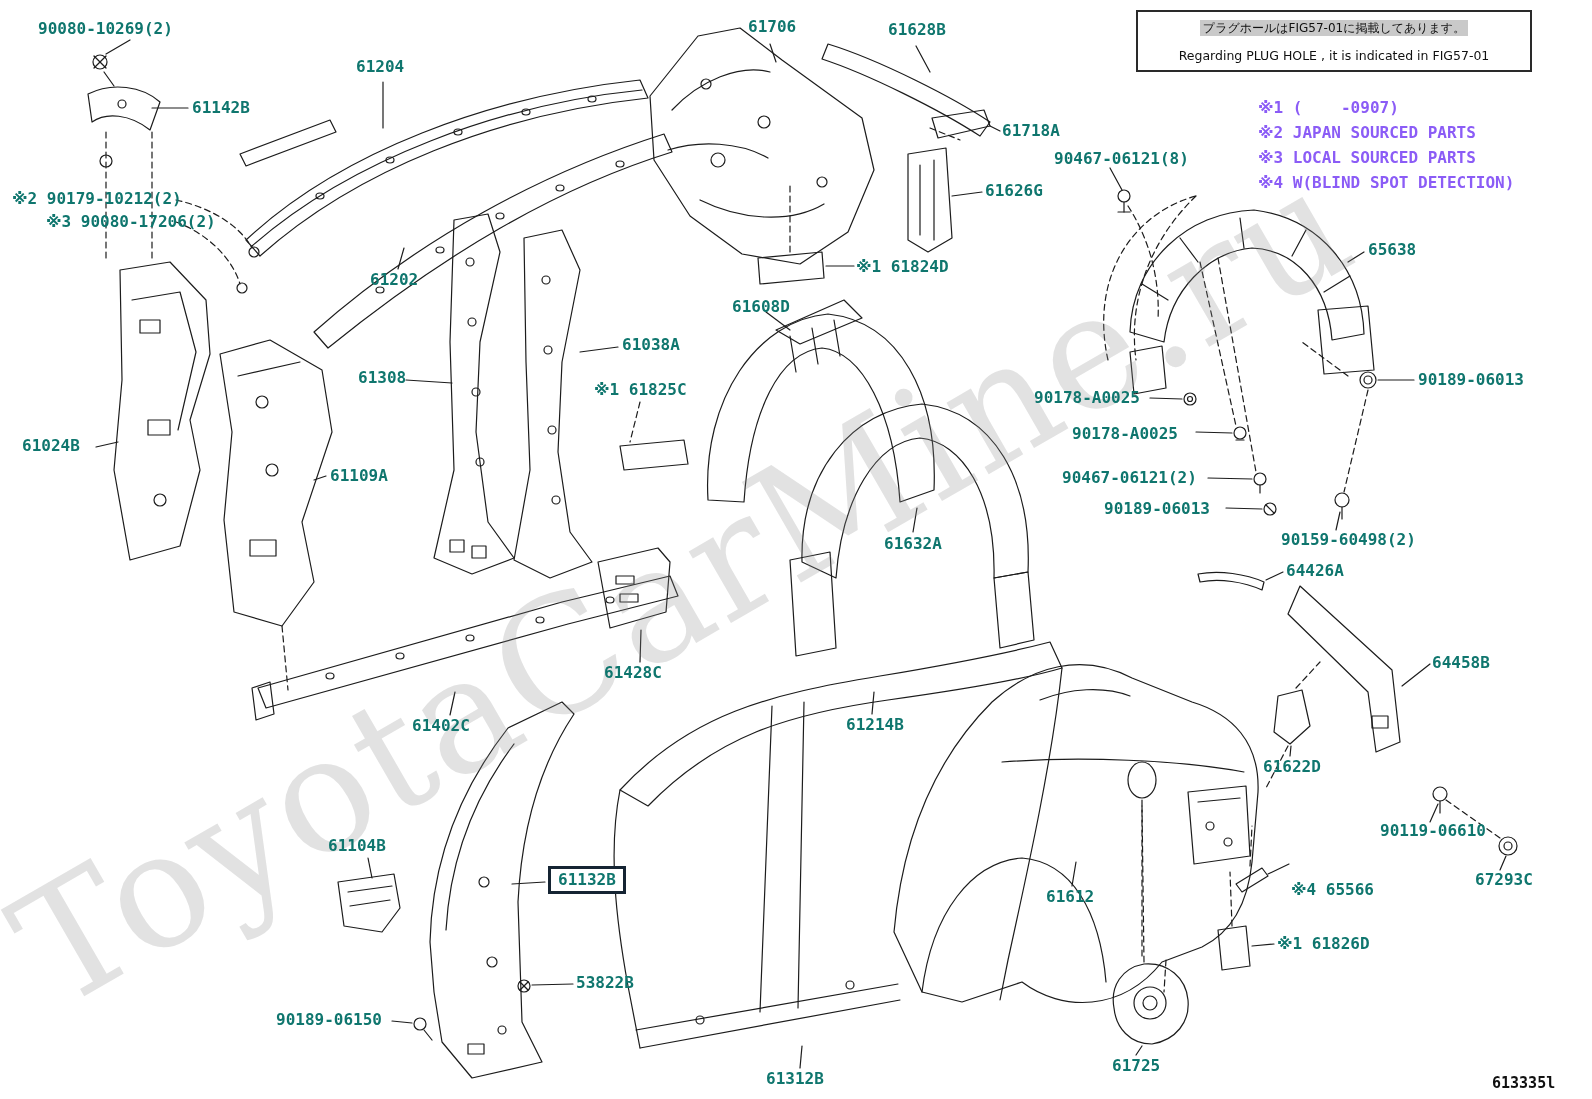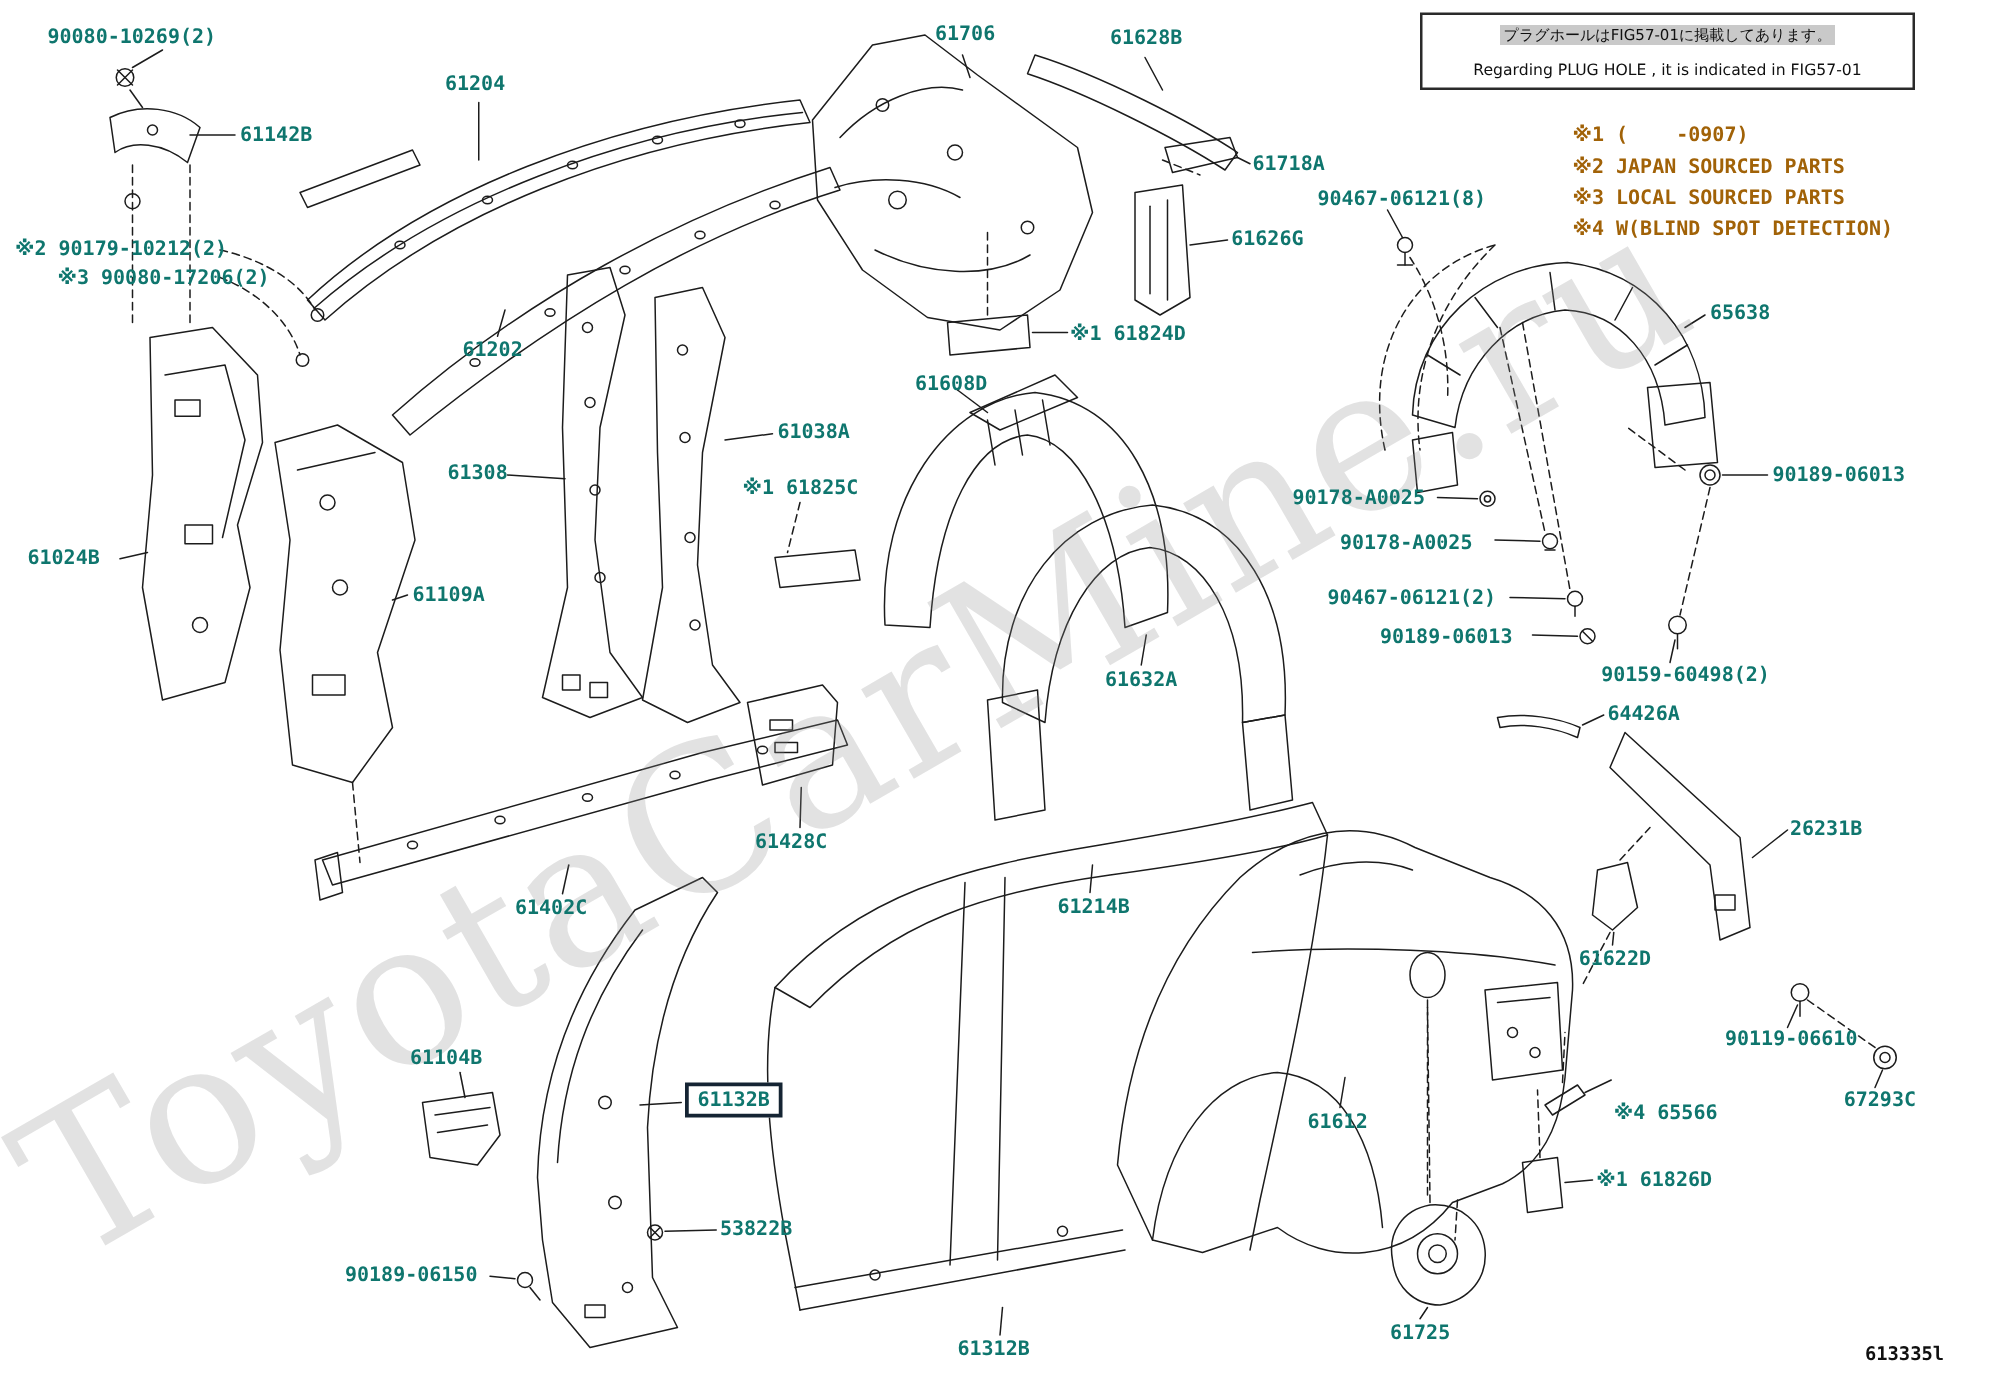--- a/index.html
+++ b/index.html
@@ -4,21 +4,21 @@
 <style>
   html,body{margin:0;padding:0;background:#ffffff;}
   .stage{position:relative;width:1592px;height:1099px;background:#ffffff;overflow:hidden;
          font-family:"DejaVu Sans Mono","DejaVu Sans",monospace;color:#101010;}
   .art{position:absolute;left:0;top:0;}
   .watermark{position:absolute;left:30px;top:870px;transform:rotate(-30deg);transform-origin:0 50%;
              font-family:"DejaVu Serif",serif;font-size:160px;letter-spacing:2px;color:#8d8d8d;
              opacity:.25;white-space:nowrap;pointer-events:none;}
   .callout{position:absolute;font-weight:700;font-size:16px;line-height:1.15;white-space:pre;color:#0f766e;}
   .callout.boxed{border:3px solid #152433;padding:2px 7px;background:#ffffff;}
-  .legend-item{position:absolute;font-weight:700;font-size:16px;white-space:pre;color:#a16207;}
+  .legend-item{position:absolute;font-weight:700;font-size:16px;white-space:pre;color:#8b5cf6;}
   .notebox{position:absolute;left:1136px;top:10px;width:396px;border:2px solid #2a2a2a;background:#ffffff;
            padding:5px 0 7px;text-align:center;box-sizing:border-box;}
   .nb-jp{font-family:"DejaVu Sans",sans-serif;font-size:12px;line-height:1.35;display:inline-block;
          background:#c9c9c9;padding:0 3px;}
   .nb-en{font-family:"DejaVu Sans",sans-serif;font-size:12.5px;margin-top:12px;}
   .nb-ref{display:inline-block;font-size:14.5px;font-weight:700;letter-spacing:1.5px;margin-top:3px;
           border-bottom:2px solid #0d0d0d;}
   .docnum{position:absolute;left:1492px;top:1074px;font-size:15px;font-weight:700;text-align:center;}
 </style>
 </head>
@@ -393,21 +393,21 @@
     <div class="callout" style="left: 1418px; top: 371px;">90189-06013</div>
     <div class="callout" style="left: 22px; top: 437px;">61024B</div>
     <div class="callout" style="left: 1072px; top: 425px;">90178-A0025</div>
     <div class="callout" style="left: 330px; top: 467px;">61109A</div>
     <div class="callout" style="left: 1062px; top: 469px;">90467-06121(2)</div>
     <div class="callout" style="left: 1104px; top: 500px;">90189-06013</div>
     <div class="callout" style="left: 1281px; top: 531px;">90159-60498(2)</div>
     <div class="callout" style="left: 884px; top: 535px;">61632A</div>
     <div class="callout" style="left: 1286px; top: 562px;">64426A</div>
     <div class="callout" style="left: 604px; top: 664px;">61428C</div>
-    <div class="callout" style="left: 1432px; top: 654px;">26231B</div>
+    <div class="callout" style="left: 1432px; top: 654px;">64458B</div>
     <div class="callout" style="left: 412px; top: 717px;">61402C</div>
     <div class="callout" style="left: 846px; top: 716px;">61214B</div>
     <div class="callout" style="left: 1263px; top: 758px;">61622D</div>
     <div class="callout" style="left: 1380px; top: 822px;">90119-06610</div>
     <div class="callout" style="left: 328px; top: 837px;">61104B</div>
     <div class="callout" style="left: 1291px; top: 856px; margin-top: 25px;">※4 65566</div>
     <div class="callout" style="left: 1475px; top: 871px;">67293C</div>
     <div class="callout boxed" style="left: 548px; top: 866px;">61132B</div>
     <div class="callout" style="left: 1046px; top: 888px;">61612</div>
     <div class="callout" style="left: 1277px; top: 935px;">※1 61826D</div>

